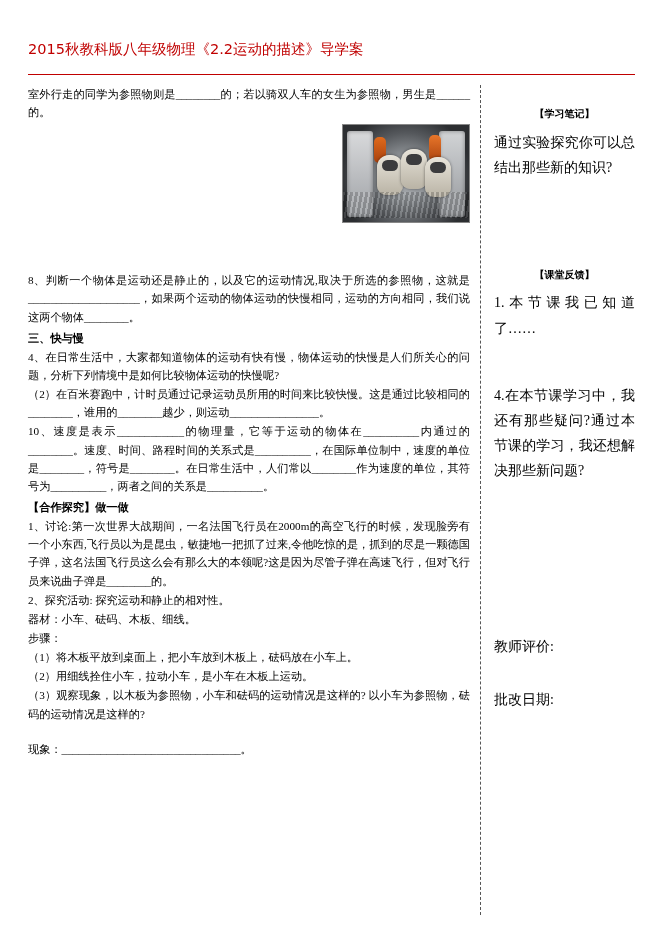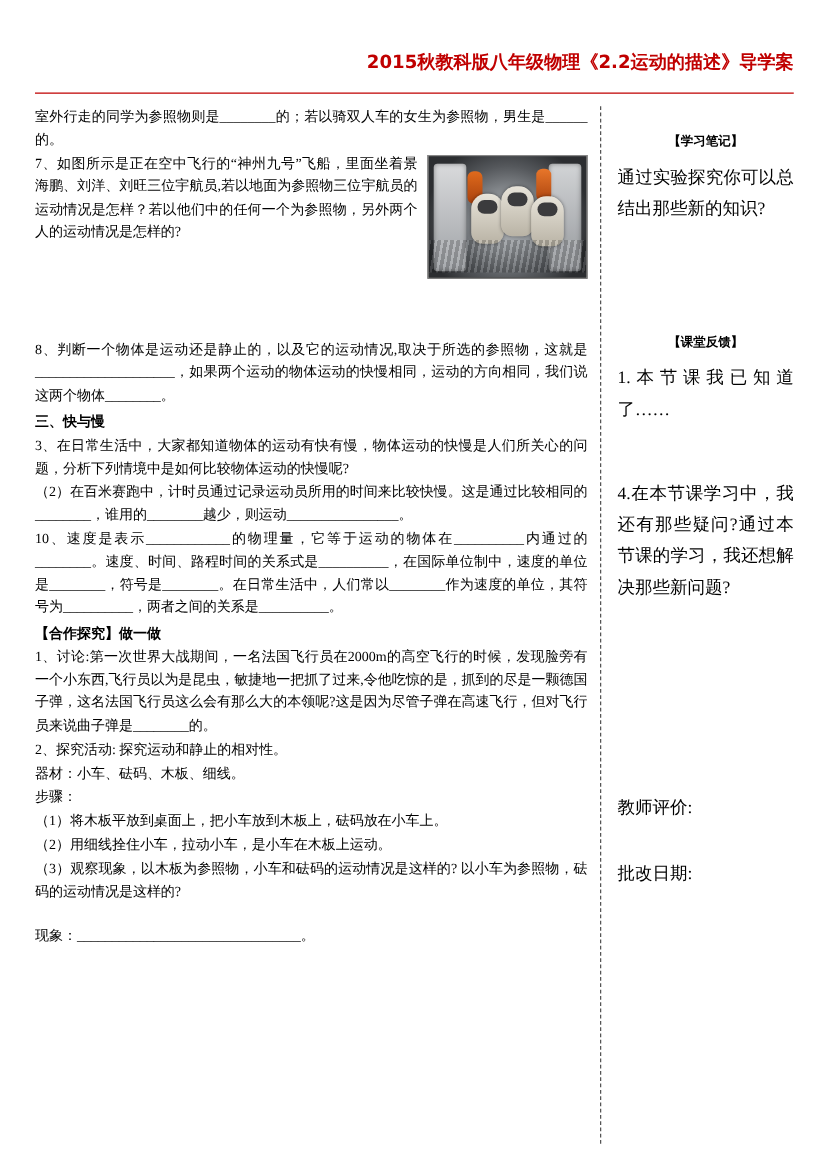--- a/index.html
+++ b/index.html
@@ -17,23 +17,23 @@
   }
   .page {
     position: relative;
     width: 661px;
     height: 935px;
     box-sizing: border-box;
     padding: 40px 26px 20px 28px;
   }
   .doc-title {
     color: #c00000;
-    font-weight: bold;
+    font-weight: normal;
     font-size: 14.5px;
-    text-align: right;
+    text-align: left;
     letter-spacing: 0px;
     margin: 0 0 10px 0;
     padding-bottom: 5px;
     white-space: nowrap;
   }
   .title-rule {
     border: none;
     border-top: 1.4px solid #c00000;
     margin: 0 0 10px 0;
     width: 100%;
@@ -178,30 +178,29 @@
           <div class="astro a2">
               <div class="visor"></div>
             </div>
           <div class="astro a3">
               <div class="visor"></div>
             </div>
           <div class="cables"></div>
         </div>
       </div>
 
-      <p>7、如图所示是正在空中飞行的“神州九号”飞船，里面坐着景海鹏、刘洋、刘旺三位宇航员,若以地面为参照物三位宇航员的运动情况是怎样？若以他们中的任何一个为参照物，另外两个人的运动情况是怎样的?</p>
 
       <div style="clear:both"></div>
       <div class="gap-lg"></div>
 
       <p>8、判断一个物体是运动还是静止的，以及它的运动情况,取决于所选的参照物，这就是____________________，如果两个运动的物体运动的快慢相同，运动的方向相同，我们说这两个物体________。</p>
 
       <p class="sect-head">三、快与慢</p>
 
-      <p>3、在日常生活中，大家都知道物体的运动有快有慢，物体运动的快慢是人们所关心的问题，分析下列情境中是如何比较物体运动的快慢呢?</p>
+      <p>4、在日常生活中，大家都知道物体的运动有快有慢，物体运动的快慢是人们所关心的问题，分析下列情境中是如何比较物体运动的快慢呢?</p>
       <p>（2）在百米赛跑中，计时员通过记录运动员所用的时间来比较快慢。这是通过比较相同的________，谁用的________越少，则运动________________。</p>
       <p>10、速度是表示____________的物理量，它等于运动的物体在__________内通过的________。速度、时间、路程时间的关系式是__________，在国际单位制中，速度的单位是________，符号是________。在日常生活中，人们常以________作为速度的单位，其符号为__________，两者之间的关系是__________。</p>
 
       <p class="sect-head">【合作探究】做一做</p>
 
       <p>1、讨论:第一次世界大战期间，一名法国飞行员在2000m的高空飞行的时候，发现脸旁有一个小东西,飞行员以为是昆虫，敏捷地一把抓了过来,令他吃惊的是，抓到的尽是一颗德国子弹，这名法国飞行员这么会有那么大的本领呢?这是因为尽管子弹在高速飞行，但对飞行员来说曲子弹是________的。</p>
       <p>2、探究活动: 探究运动和静止的相对性。</p>
       <p>器材：小车、砝码、木板、细线。</p>
       <p>步骤：</p>
       <p>（1）将木板平放到桌面上，把小车放到木板上，砝码放在小车上。</p>

